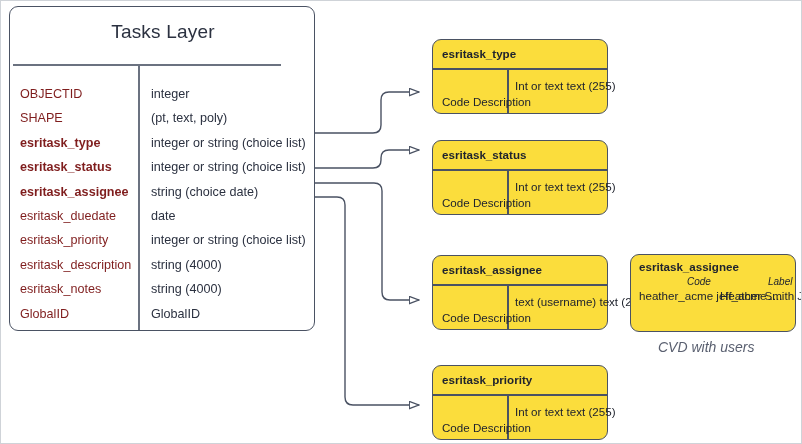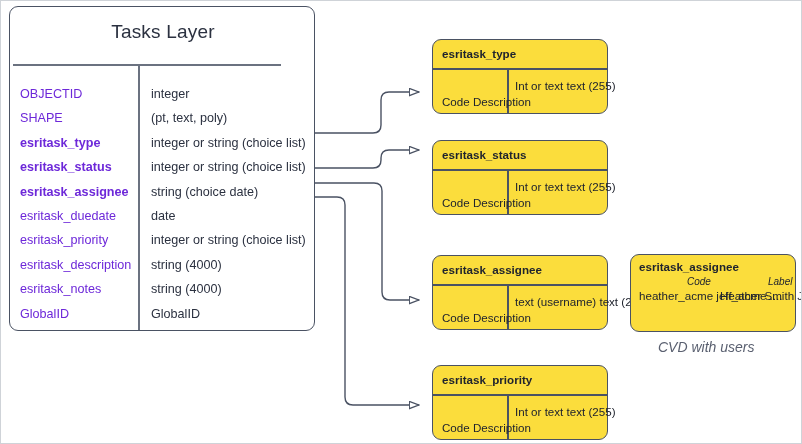--- a/index.html
+++ b/index.html
@@ -74,21 +74,21 @@
   }
   .field-row {
     position: relative;
     height: 24.4px;
   }
   .field-name {
     position: absolute;
     left: 10px;
     top: 0;
     font-size: 12.6px;
-    color: #6d28d9;
+    color: #7f1d1d;
     white-space: nowrap;
   }
   .field-name.bold { font-weight: bold; }
   .field-type {
     position: absolute;
     left: 141px;
     top: 0;
     font-size: 12.6px;
     color: #2b3140;
     white-space: nowrap;

